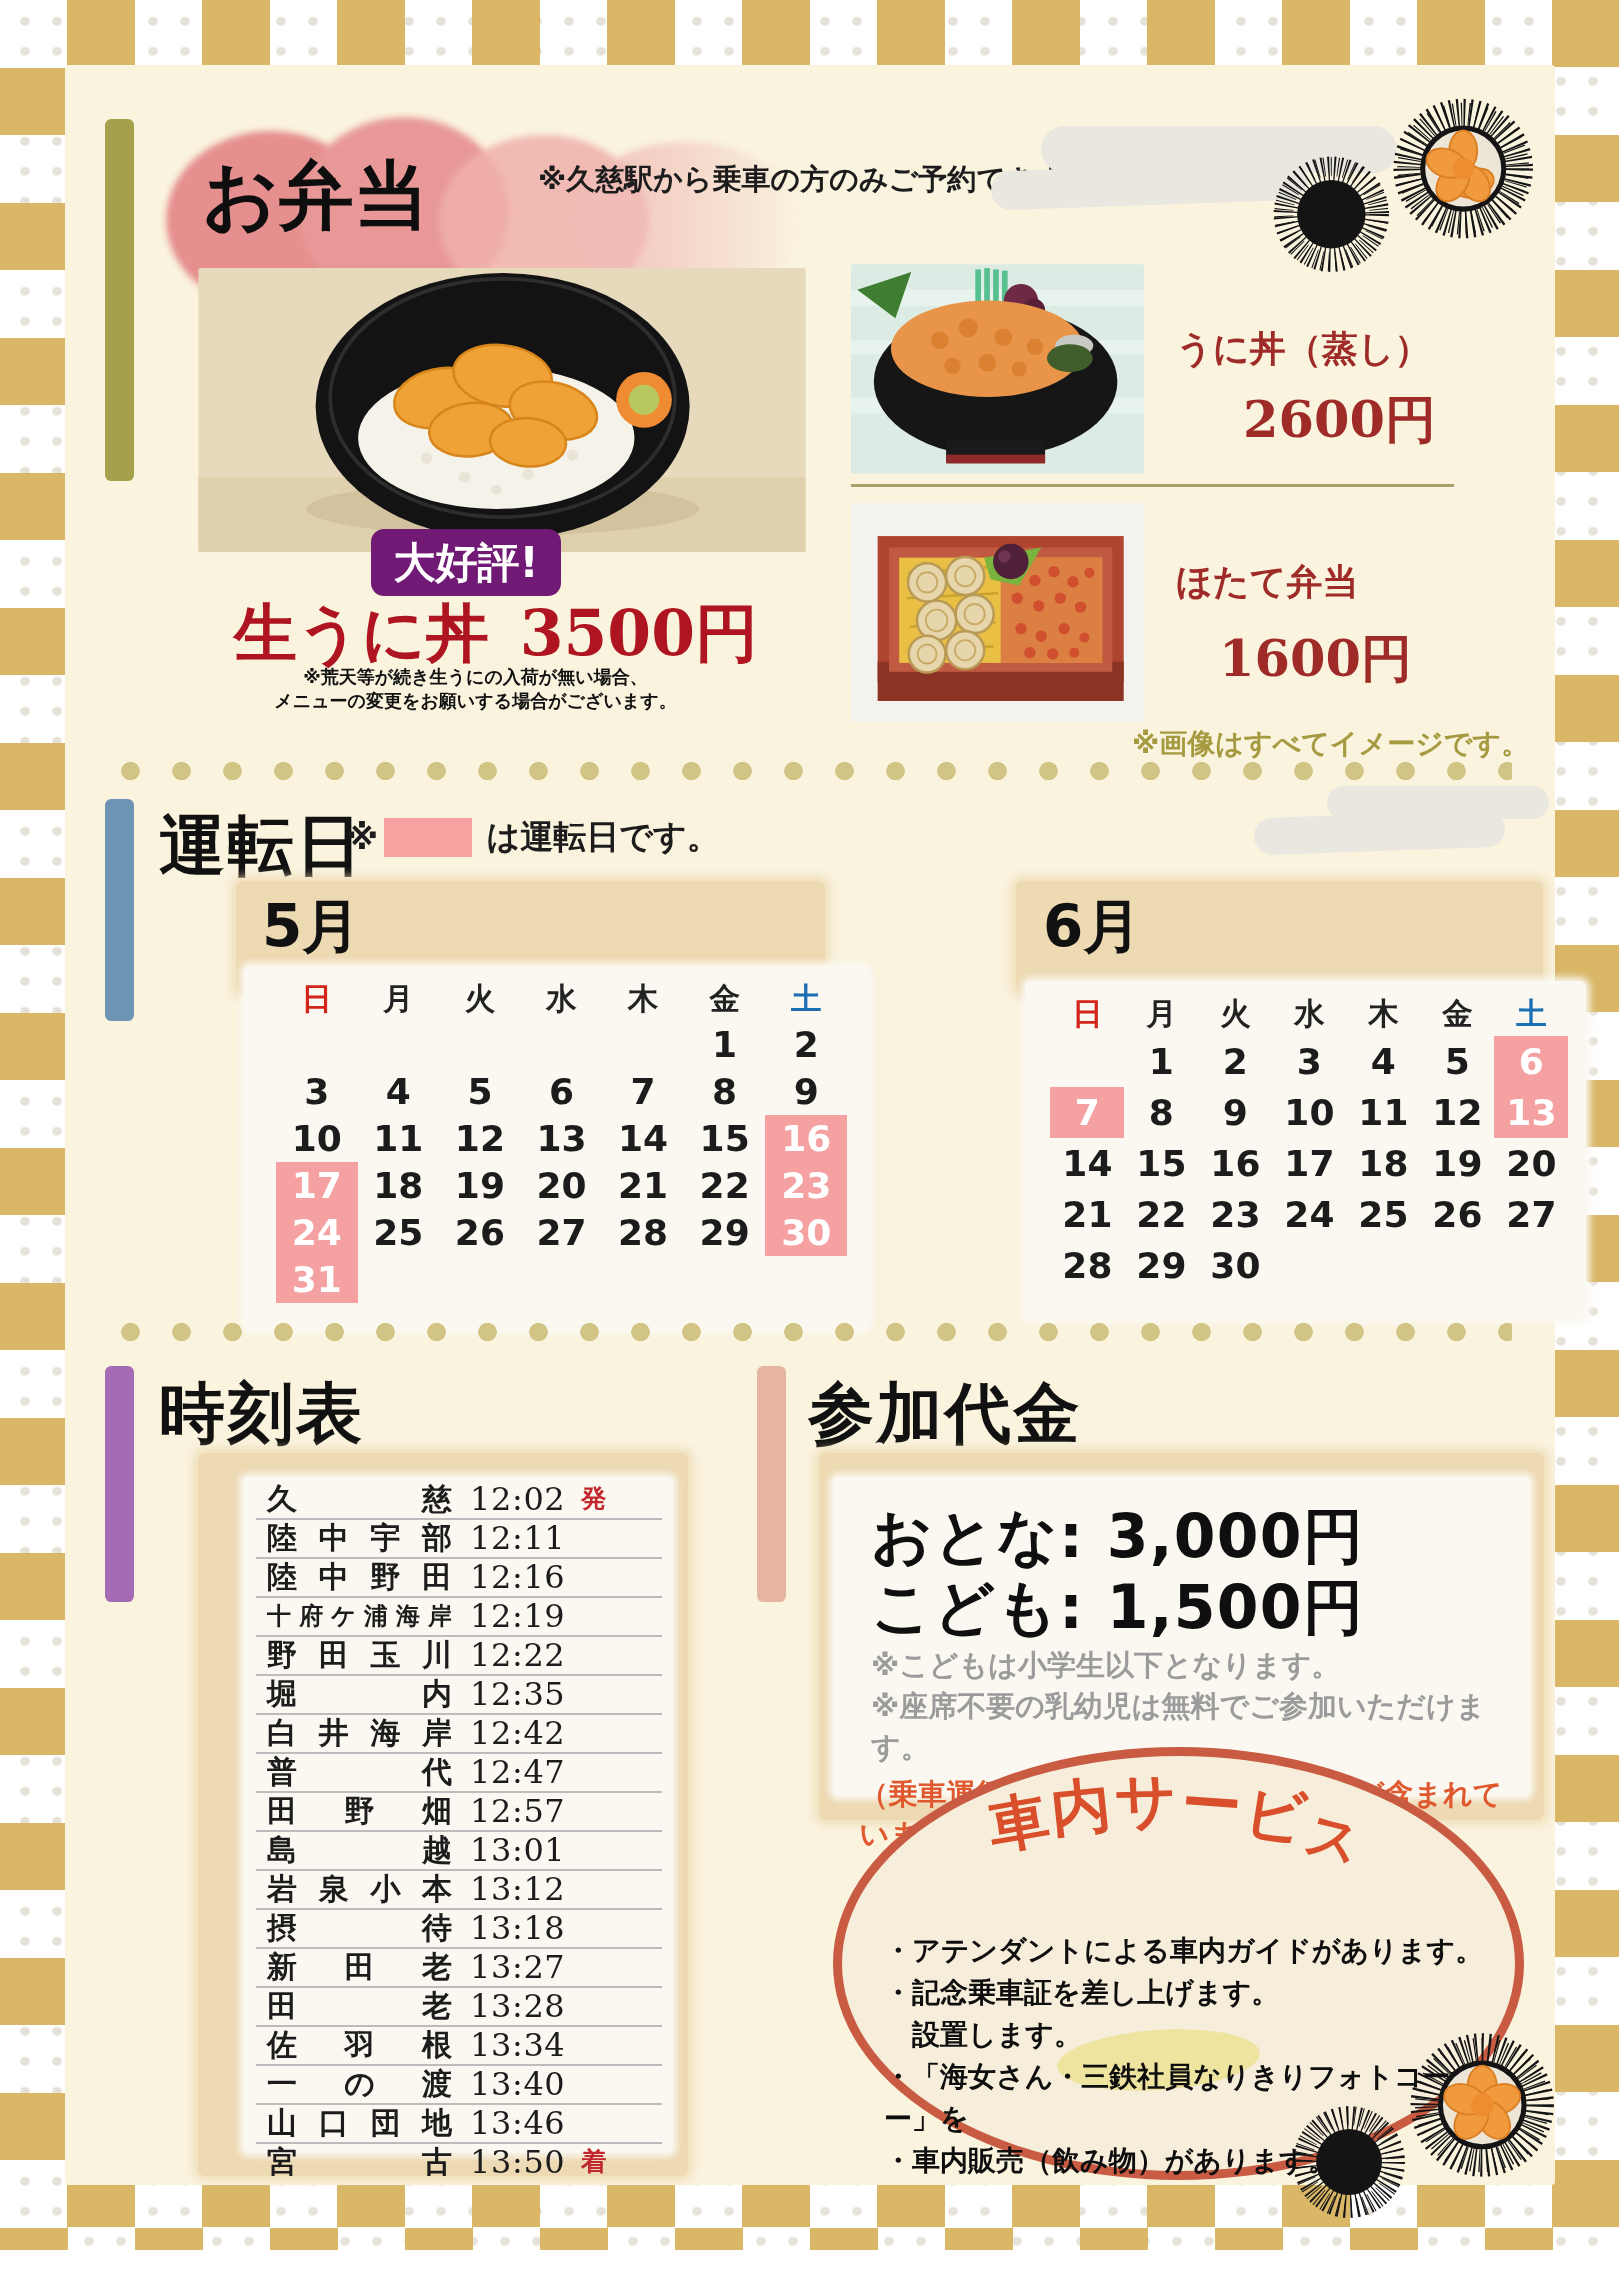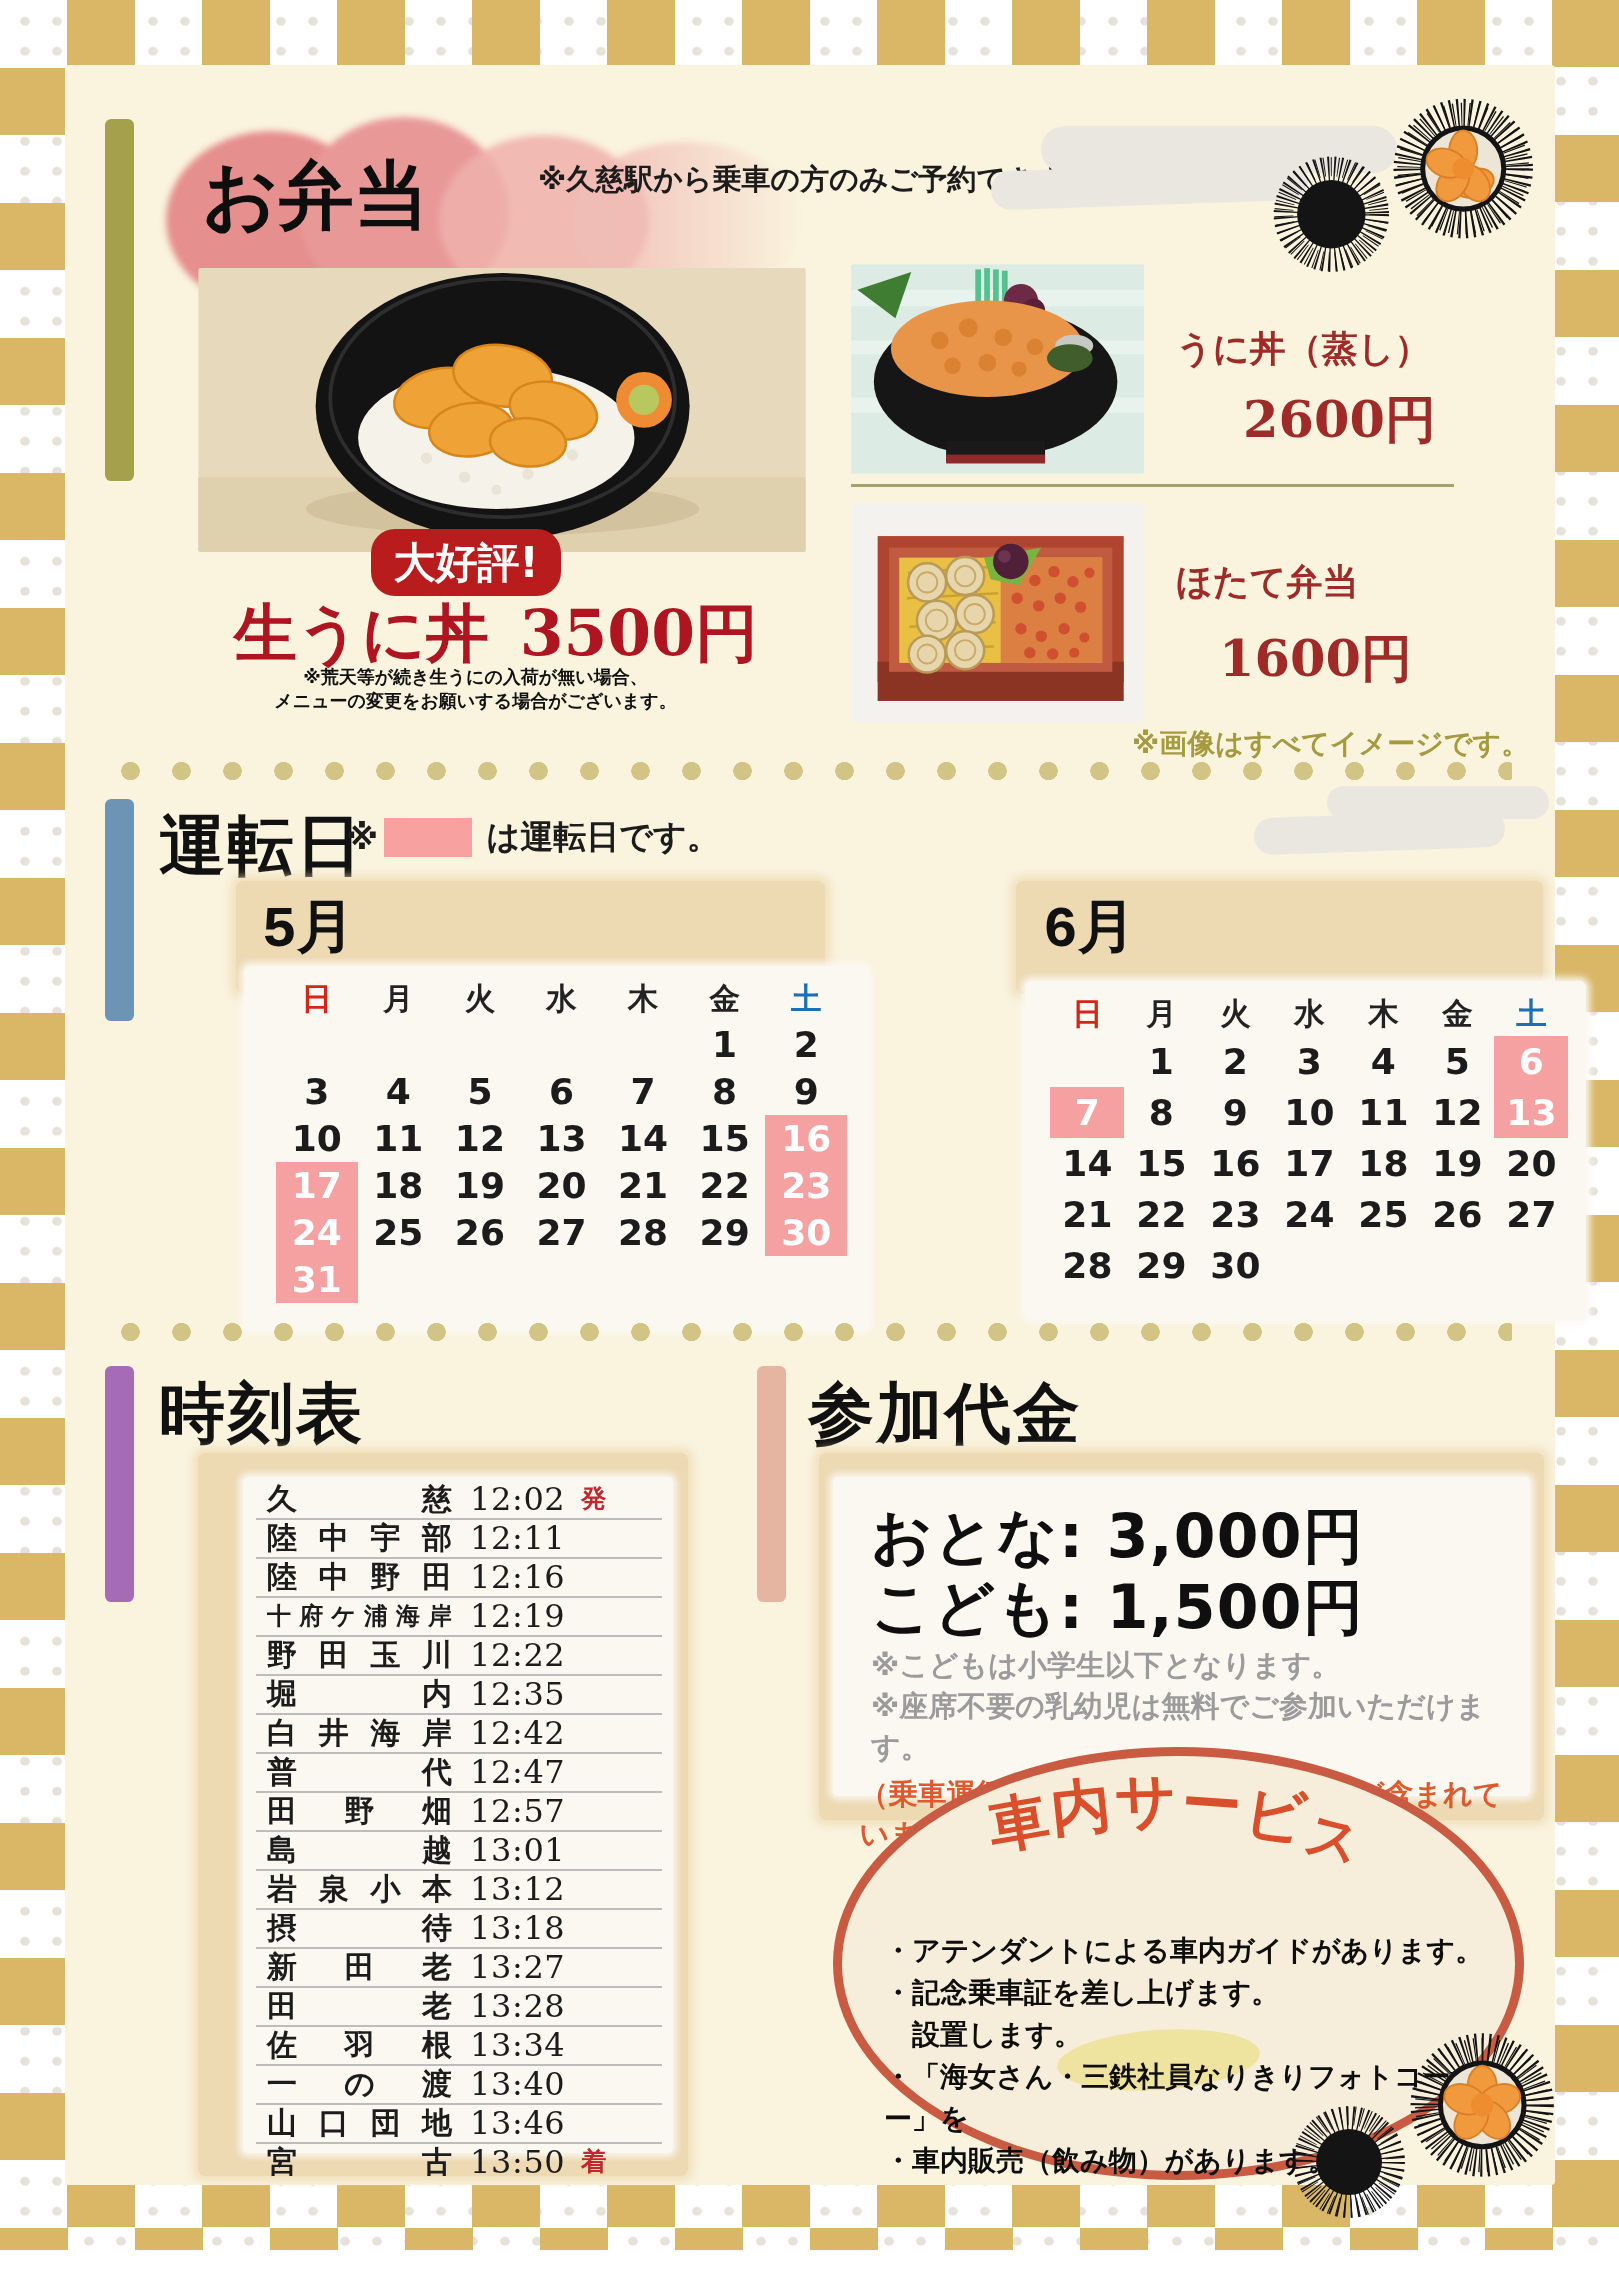--- a/index.html
+++ b/index.html
@@ -37,22 +37,22 @@
   .sw3{left:1327px;top:786px;width:222px;height:33px;}
   .sw4{left:1254px;top:814px;width:251px;height:37px;transform:rotate(-2deg);}
 
   
   .photo{position:absolute;overflow:hidden;border-radius:2.5px;}
   .ph-left{left:198px;top:268px;width:608px;height:284px;}
   .ph-uni{left:851px;top:264px;width:293px;height:210px;}
   .ph-hotate{left:851px;top:503px;width:293px;height:219px;}
   .divider-right{position:absolute;left:851px;top:484px;width:603px;height:3.2px;background:#a8a06a;}
 
-  .badge{position:absolute;left:371px;top:529px;width:190px;height:67px;background:#b91c1c;
-         border-radius:24px;display:flex;align-items:center;justify-content:center;}
+  .badge{position:absolute;left:371px;top:529px;width:190px;height:67px;background:#701a75;
+         border-radius:13px;display:flex;align-items:center;justify-content:center;}
   .badge span{color:#fff;font-size:42px;font-weight:900;}
   .main-line{position:absolute;left:234px;top:591px;width:524px;display:flex;justify-content:space-between;
              font-family:"DejaVu Serif","Liberation Serif",serif;font-weight:700;color:#ae1520;text-align:right;}
   .main-line .nm{font-size:63px;}
   .main-line .pr{font-size:63px;}
   .caution{position:absolute;left:190px;top:665px;width:571px;text-align:center;
            font-size:18px;font-weight:700;line-height:1.35;color:#111;}
 
   .item-label{position:absolute;font-family:"DejaVu Serif","Liberation Serif",serif;font-weight:700;color:#9e2b28;}
   .lb1{left:1176px;top:325px;font-size:36px;}
@@ -68,21 +68,21 @@
 
   
   .legend{position:absolute;left:346px;top:815px;display:flex;align-items:center;}
   .legend .mk{font-size:33px;font-weight:700;}
   .legend .swatch{width:88px;height:39px;background:#f8a1a1;margin:0 14px 0 6.3px;}
   .legend .tx{font-size:33px;font-weight:700;}
 
   .month-strip{position:absolute;background:#edd9b2;border-radius:7.6px;box-shadow:0 0 9px 4.4px rgba(237,217,178,.75);}
   .ms-may{left:236px;top:881px;width:589px;height:113px;}
   .ms-jun{left:1016px;top:881px;width:527px;height:113px;}
-  .month-name{position:absolute;font-size:58px;font-weight:800;color:#111;font-family:Liberation Mono, monospace;}
+  .month-name{position:absolute;font-size:58px;font-weight:800;color:#111;}
   .mn-may{left:262px;top:888px;} .mn-jun{left:1043px;top:888px;text-align:center;}
 
   .cal-panel{position:absolute;background:#faf8f1;border-radius:6.3px;box-shadow:0 0 7.6px 3.8px rgba(250,248,241,.95);
              display:grid;grid-template-columns:repeat(7,1fr);}
   .cp-may{left:244px;top:966px;width:571px;height:346px;padding:11.4px 22px 6.3px 32px;
           grid-template-rows:44px repeat(6,47px);}
   .cp-jun{left:1025px;top:981px;width:518px;height:321px;padding:11.4px 18px 6.3px 25.4px;
           grid-template-rows:44px repeat(5,51px);}
   .wd{display:flex;align-items:center;justify-content:center;font-size:30.5px;font-weight:700;color:#222;}
   .wd.sun{color:#d3261b;} .wd.sat{color:#1d6fb4;}

